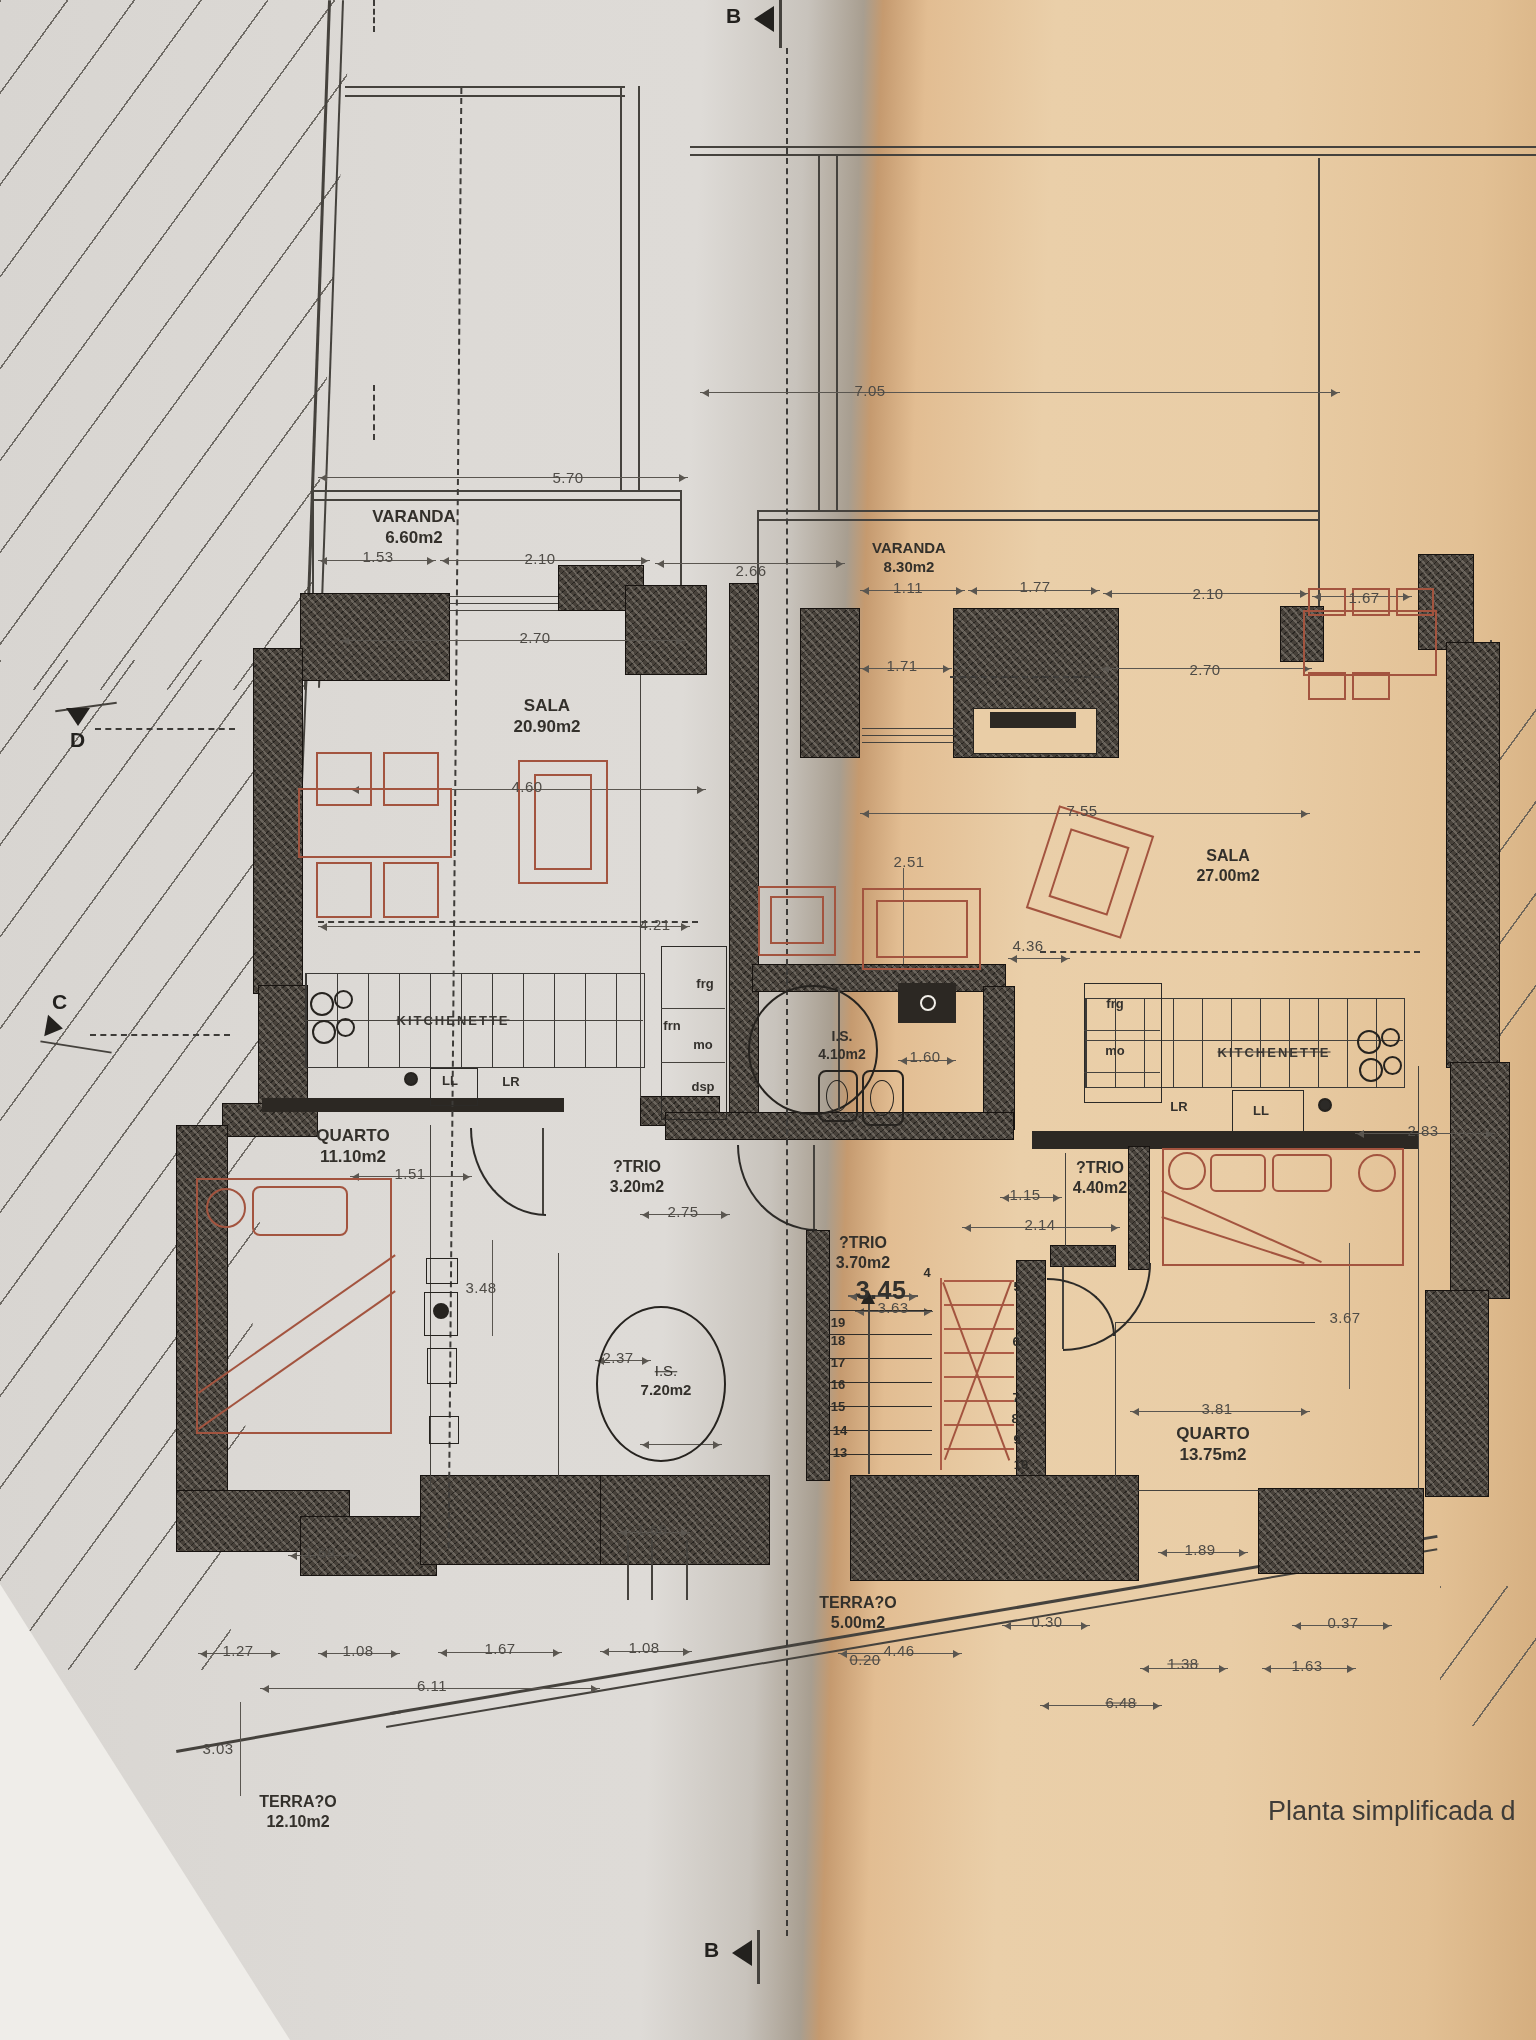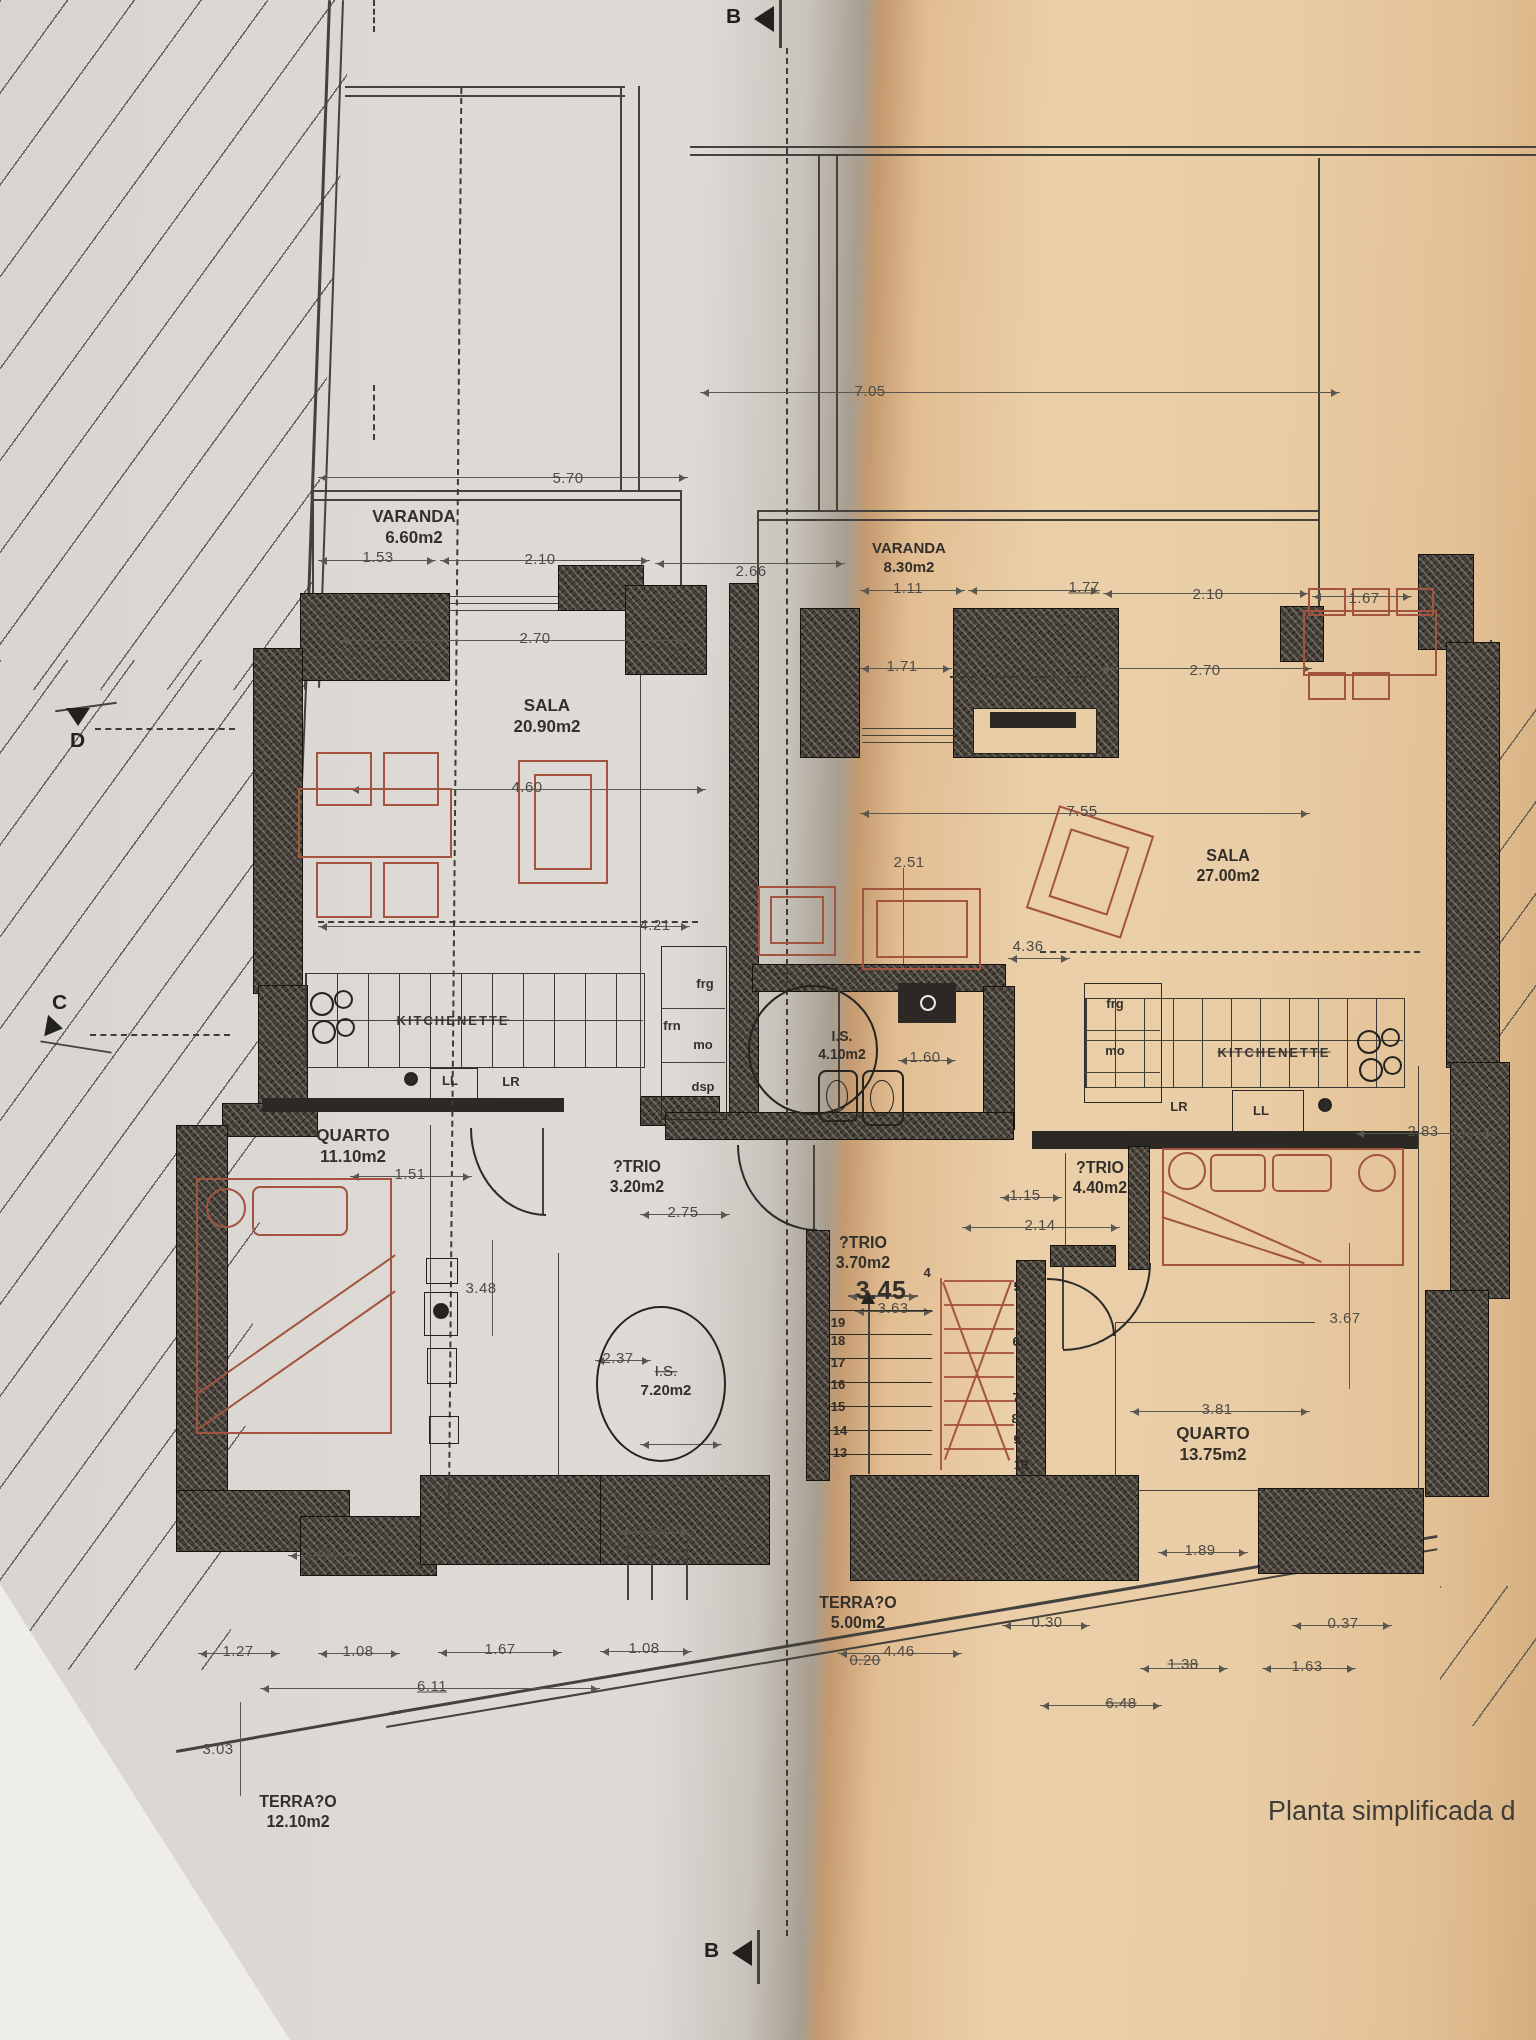--- a/index.html
+++ b/index.html
@@ -380,21 +380,21 @@
       <span class="app" style="left: 1115px; top: 1050px;">mo</span>
       <span class="app" style="left: 1179px; top: 1106px;">LR</span>
       <span class="app" style="left: 1261px; top: 1110px;">LL</span>
       <span class="dim" style="left: 568px; top: 477px;">5.70</span>
       <span class="dim" style="left: 378px; top: 556px;">1.53</span>
       <span class="dim" style="left: 540px; top: 558px;">2.10</span>
       <span class="dim" style="left: 751px; top: 570px;">2.66</span>
       <span class="dim" style="left: 535px; top: 637px;">2.70</span>
       <span class="dim" style="left: 870px; top: 390px;">7.05</span>
       <span class="dim" style="left: 908px; top: 587px;">1.11</span>
-      <span class="dim" style="left: 1084px; top: 586px; text-decoration: underline;">1.77</span>
+      <span class="dim" style="left: 1035px; top: 586px;">1.77</span>
       <span class="dim" style="left: 1208px; top: 593px;">2.10</span>
       <span class="dim" style="left: 1364px; top: 597px;">1.67</span>
       <span class="dim" style="left: 902px; top: 665px;">1.71</span>
       <span class="dim" style="left: 1205px; top: 669px;">2.70</span>
       <span class="dim" style="left: 909px; top: 861px;">2.51</span>
       <span class="dim" style="left: 1082px; top: 810px;">7.55</span>
       <span class="dim" style="left: 527px; top: 786px;">4.60</span>
       <span class="dim" style="left: 655px; top: 924px;">4.21</span>
       <span class="dim" style="left: 1028px; top: 945px;">4.36</span>
       <span class="dim" style="left: 925px; top: 1056px;">1.60</span>
@@ -409,21 +409,21 @@
       <span class="dim b" style="left: 881px; top: 1290px;">3.45</span>
       <span class="dim" style="left: 893px; top: 1307px;">3.63</span>
       <span class="dim" style="left: 1217px; top: 1408px;">3.81</span>
       <span class="dim" style="left: 1200px; top: 1549px;">1.89</span>
       <span class="dim" style="left: 320px; top: 1552px;">1.68</span>
       <span class="dim" style="left: 652px; top: 1529px;">1.68</span>
       <span class="dim" style="left: 238px; top: 1650px;">1.27</span>
       <span class="dim" style="left: 358px; top: 1650px;">1.08</span>
       <span class="dim" style="left: 500px; top: 1648px;">1.67</span>
       <span class="dim" style="left: 644px; top: 1647px;">1.08</span>
-      <span class="dim" style="left: 432px; top: 1685px; text-decoration: underline;">6.11</span>
+      <span class="dim" style="left: 432px; top: 1685px;">6.11</span>
       <span class="dim" style="left: 218px; top: 1748px;">3.03</span>
       <span class="dim k" style="left: 865px; top: 1659px;">0.20</span>
       <span class="dim" style="left: 899px; top: 1650px;">4.46</span>
       <span class="dim" style="left: 1047px; top: 1621px;">0.30</span>
       <span class="dim" style="left: 1343px; top: 1622px;">0.37</span>
       <span class="dim k" style="left: 1183px; top: 1663px;">1.38</span>
       <span class="dim" style="left: 1307px; top: 1665px;">1.63</span>
       <span class="dim k" style="left: 1099px; top: 1702px; margin-left: 22px;">6.48</span>
       <span class="stair" style="left: 838px; top: 1322px;">19</span>
       <span class="stair" style="left: 838px; top: 1340px;">18</span>

